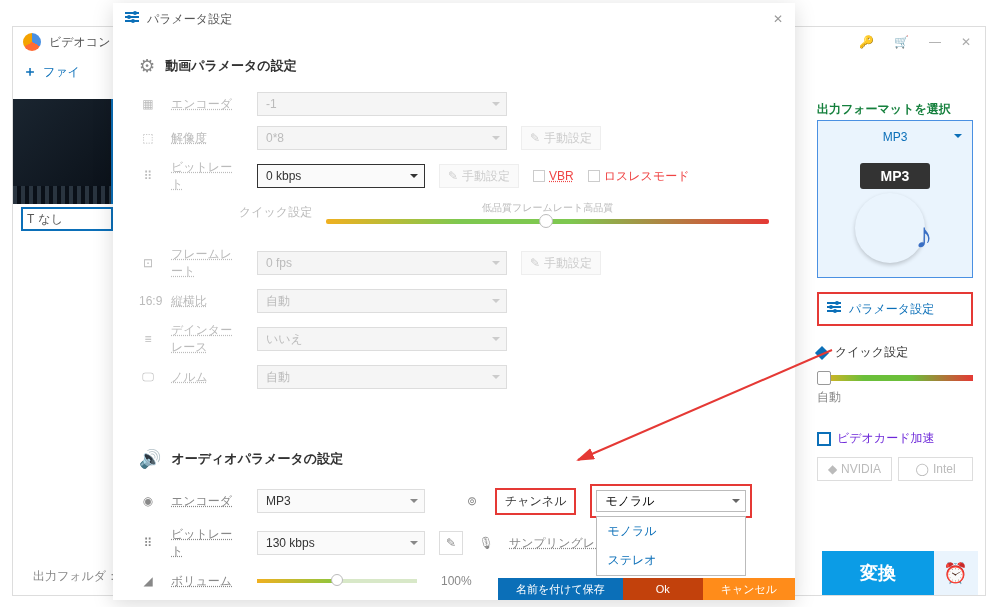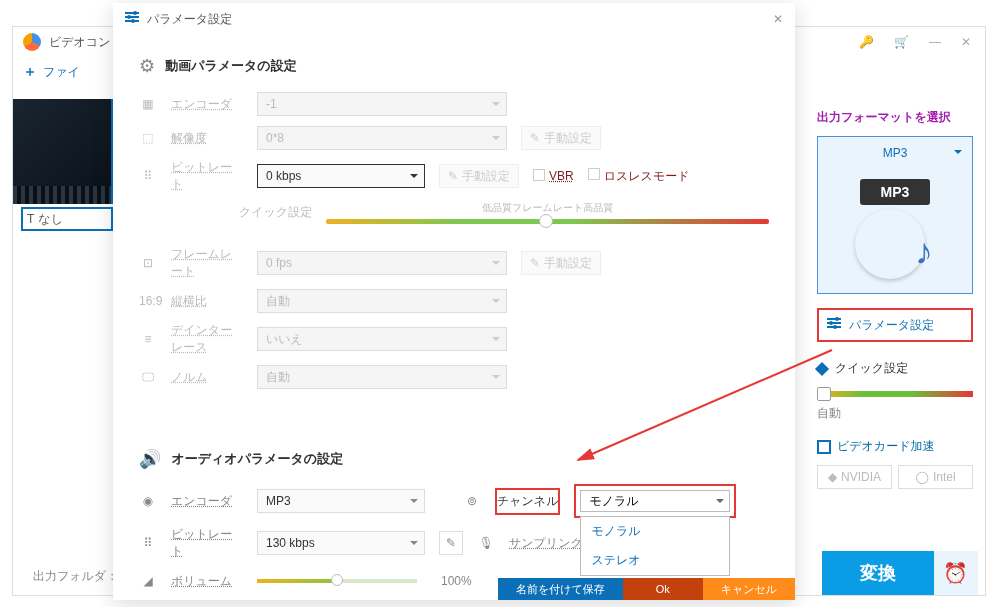--- a/index.html
+++ b/index.html
@@ -9,42 +9,42 @@
 .main-title{display:flex;align-items:center;gap:8px;color:#555}
 .logo-icon{width:18px;height:18px;background:conic-gradient(#4a90e2 0 33%,#ff6b35 33% 66%,#f4a200 66% 100%);border-radius:50%}
 .win-controls{display:flex;gap:12px;color:#aaa}
 .win-controls span{cursor:pointer;padding:4px}
 .main-toolbar{height:30px;display:flex;align-items:center;padding:0 10px;gap:6px;color:#0b6fb8}
 .plus-icon{color:#0b6fb8;font-weight:bold;font-size:14px}
 .video-preview{position:absolute;top:72px;left:0;width:100px;height:105px;background:linear-gradient(135deg,#1a2530,#0a1018);border-right:2px solid #0b6fb8}
 .video-preview::before{content:"";position:absolute;bottom:0;left:0;width:100%;height:18px;background:repeating-linear-gradient(90deg,#2a3540 0 4px,#0a1018 4px 8px)}
 .subtitle-bar{position:absolute;top:180px;left:8px;width:92px;height:24px;background:#fff;border:2px solid #0b6fb8;display:flex;align-items:center;gap:4px;padding:0 4px;color:#555}
 .right-panel{position:absolute;top:72px;right:0;width:180px;height:460px;background:#fff;padding:0 12px}
-.right-panel .section-title{font-weight:bold;color:#a21caf;margin:10px 0}
+.right-panel .section-title{font-weight:bold;color:#15803d;margin:2px 0}
 .format-card{border:1px solid #4a90e2;background:#eaf4fd;padding:4px;position:relative}
 .format-header{height:24px;display:flex;align-items:center;justify-content:center;color:#0b6fb8;position:relative}
 .format-header::after{content:"";position:absolute;right:6px;top:9px;border:4px solid transparent;border-top-color:#0b6fb8}
 .format-icon{height:120px;display:flex;align-items:center;justify-content:center;margin-top:4px}
 .mp3-icon{width:80px;height:100px;position:relative}
 .mp3-icon .tag{width:70px;height:26px;background:#333;color:#fff;font-weight:bold;border-radius:3px;display:flex;align-items:center;justify-content:center;font-size:14px;position:absolute;top:0;left:5px}
 .mp3-icon .disc{width:70px;height:70px;border-radius:50%;background:radial-gradient(circle at 50% 50%,#fff 0 10px,#ccc 10px 12px,conic-gradient(#e8e8e8,#c0c8d0,#e8e8e8,#c0c8d0,#e8e8e8) 12px);position:absolute;bottom:0;left:0;box-shadow:0 2px 4px rgba(0,0,0,.2)}
 .mp3-icon .note{position:absolute;bottom:5px;right:-8px;width:28px;height:40px;color:#3a6fc4;font-size:36px;line-height:36px}
 .param-button{margin-top:14px;height:34px;border:2px solid #e53935;display:flex;align-items:center;gap:8px;padding:0 8px;color:#0b6fb8;cursor:pointer}
 .filter-icon{width:14px;height:14px;display:inline-flex;flex-direction:column;gap:2px}
 .filter-icon span{height:2px;background:#0b6fb8;position:relative}
 .filter-icon span::after{content:"";position:absolute;width:4px;height:4px;background:#0b6fb8;border-radius:50%;top:-1px}
 .filter-icon span:nth-child(1)::after{left:8px}
 .filter-icon span:nth-child(2)::after{left:2px}
 .filter-icon span:nth-child(3)::after{left:6px}
 .quick-label{margin-top:18px;display:flex;align-items:center;gap:8px;color:#333}
 .diamond-icon{width:10px;height:10px;background:#0b6fb8;transform:rotate(45deg)}
 .quick-slider{margin-top:14px;height:6px;background:linear-gradient(90deg,#f0b020,#6bbf3a 30%,#6bbf3a 60%,#e53935);position:relative}
 .quick-slider::before{content:"";position:absolute;left:0;top:-4px;width:12px;height:12px;background:#fff;border:1px solid #999;border-radius:2px}
 .auto-label{margin-top:8px;color:#888}
-.gpu-row{margin-top:16px;display:flex;align-items:center;gap:6px;color:#0369a1}
+.gpu-row{margin-top:24px;display:flex;align-items:center;gap:6px;color:#6d28d9}
 .chip-icon{width:14px;height:14px;border:2px solid #0b6fb8;position:relative}
 .vendor-row{margin-top:10px;display:flex;gap:6px}
 .vendor-btn{flex:1;height:24px;border:1px solid #ddd;color:#bbb;display:flex;align-items:center;justify-content:center;gap:4px;font-size:10px}
 .convert-row{position:absolute;bottom:0;right:7px;width:156px;height:44px;display:flex}
 .convert-btn{flex:1;background:#0b9ce6;color:#fff;display:flex;align-items:center;justify-content:center;font-size:18px;font-weight:bold;cursor:pointer}
 .clock-btn{width:44px;background:#eaf4fd;color:#ff8c1a;display:flex;align-items:center;justify-content:center;font-size:20px}
 .output-folder{position:absolute;bottom:10px;left:20px;color:#888}
 .cart-icon{color:#ff8c1a}
 .key-icon{color:#ff8c1a}
 
@@ -59,30 +59,30 @@
 .form-row{display:flex;align-items:center;gap:14px;margin:8px 0;min-height:26px}
 .row-icon{width:18px;text-align:center;color:#bbb}
 .row-label{width:72px;color:#bbb;text-decoration:underline dotted}
 .audio .row-label,.audio .row-icon{color:#888}
 .select{height:24px;border:1px solid #ddd;background:#fafafa;display:flex;align-items:center;padding:0 8px;color:#333;position:relative;min-width:168px}
 .select.disabled{background:#f5f5f5;color:#bbb}
 .select .caret{position:absolute;right:6px;top:9px;border:4px solid transparent;border-top-color:#888}
 .select.disabled .caret{border-top-color:#ccc}
 .manual-btn{height:24px;border:1px solid #eee;background:#fafafa;color:#ccc;display:flex;align-items:center;gap:4px;padding:0 8px;min-width:80px}
 .checkbox{width:12px;height:12px;border:1px solid #ccc}
-.cb-wrap{display:flex;align-items:flex-start;gap:4px;color:#7f1d1d}
+.cb-wrap{display:flex;align-items:center;gap:4px;color:#ef4444}
 .quality-row{margin-left:100px;display:flex;align-items:center;gap:14px;color:#bbb}
 .grad-bar{height:5px;flex:1;background:linear-gradient(90deg,#f0b020,#7ec850 30%,#7ec850 55%,#e53935);position:relative;border-radius:2px}
 .grad-handle{position:absolute;top:-5px;width:14px;height:14px;border-radius:50%;background:#fff;border:1px solid #bbb}
 .q-label{font-size:10px;color:#bbb}
 .pencil-btn{width:24px;height:24px;border:1px solid #ddd;display:flex;align-items:center;justify-content:center;color:#888;cursor:pointer}
 .vol-track{width:160px;height:4px;background:#d8e8c8;position:relative;margin-right:10px}
 .vol-fill{position:absolute;left:0;top:0;height:100%;width:50%;background:linear-gradient(90deg,#f0b020,#8cc63f)}
 .vol-handle{position:absolute;top:-5px;left:50%;transform:translateX(-50%);width:12px;height:12px;border-radius:50%;background:#fff;border:1px solid #bbb}
-.channel-label{border:2px solid #e53935;padding:3px 0;color:#333}
+.channel-label{border:2px solid #e53935;padding:3px 8px;color:#333}
 .channel-dd-wrap{border:2px solid #e53935;padding:4px;position:relative}
 .channel-select{height:22px;border:1px solid #bbb;background:#fff;display:flex;align-items:center;padding:0 8px;width:150px;position:relative}
 .channel-select .caret{position:absolute;right:5px;top:8px;border:4px solid transparent;border-top-color:#666}
 .dd-panel{position:absolute;top:30px;left:4px;width:150px;border:1px solid #bbb;background:#fff;z-index:5}
 .dd-item{padding:6px 10px;color:#0b6fb8;cursor:pointer}
 .dialog-footer{position:absolute;bottom:0;left:0;right:0;height:22px;display:flex;justify-content:flex-end}
 .footer-left .btn,.footer-right .btn{height:22px;padding:0 18px;color:#fff;display:flex;align-items:center;font-size:11px;cursor:pointer}
 .btn-save{background:#0b6fb8}
 .btn-ok{background:#c2410c;min-width:80px;justify-content:center}
 .btn-cancel{background:#ff8c1a;min-width:80px;justify-content:center}

